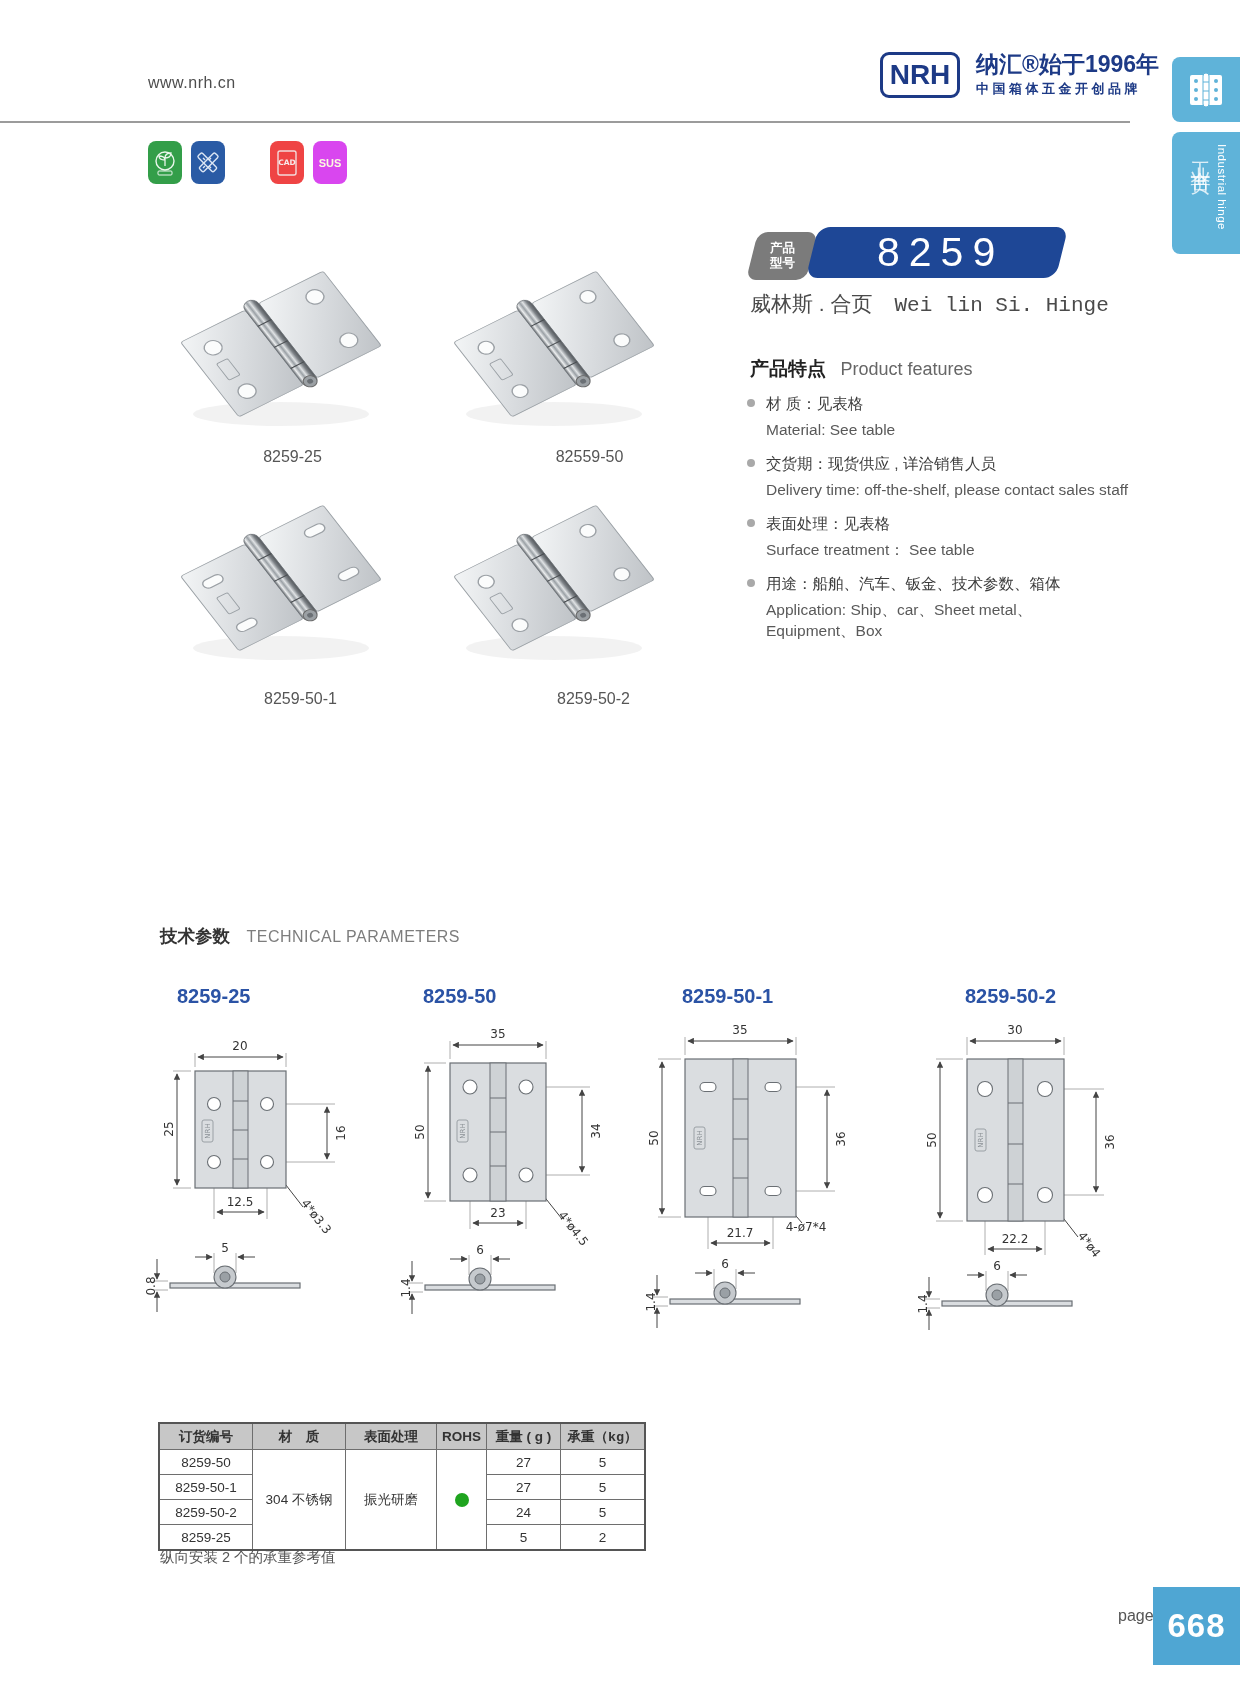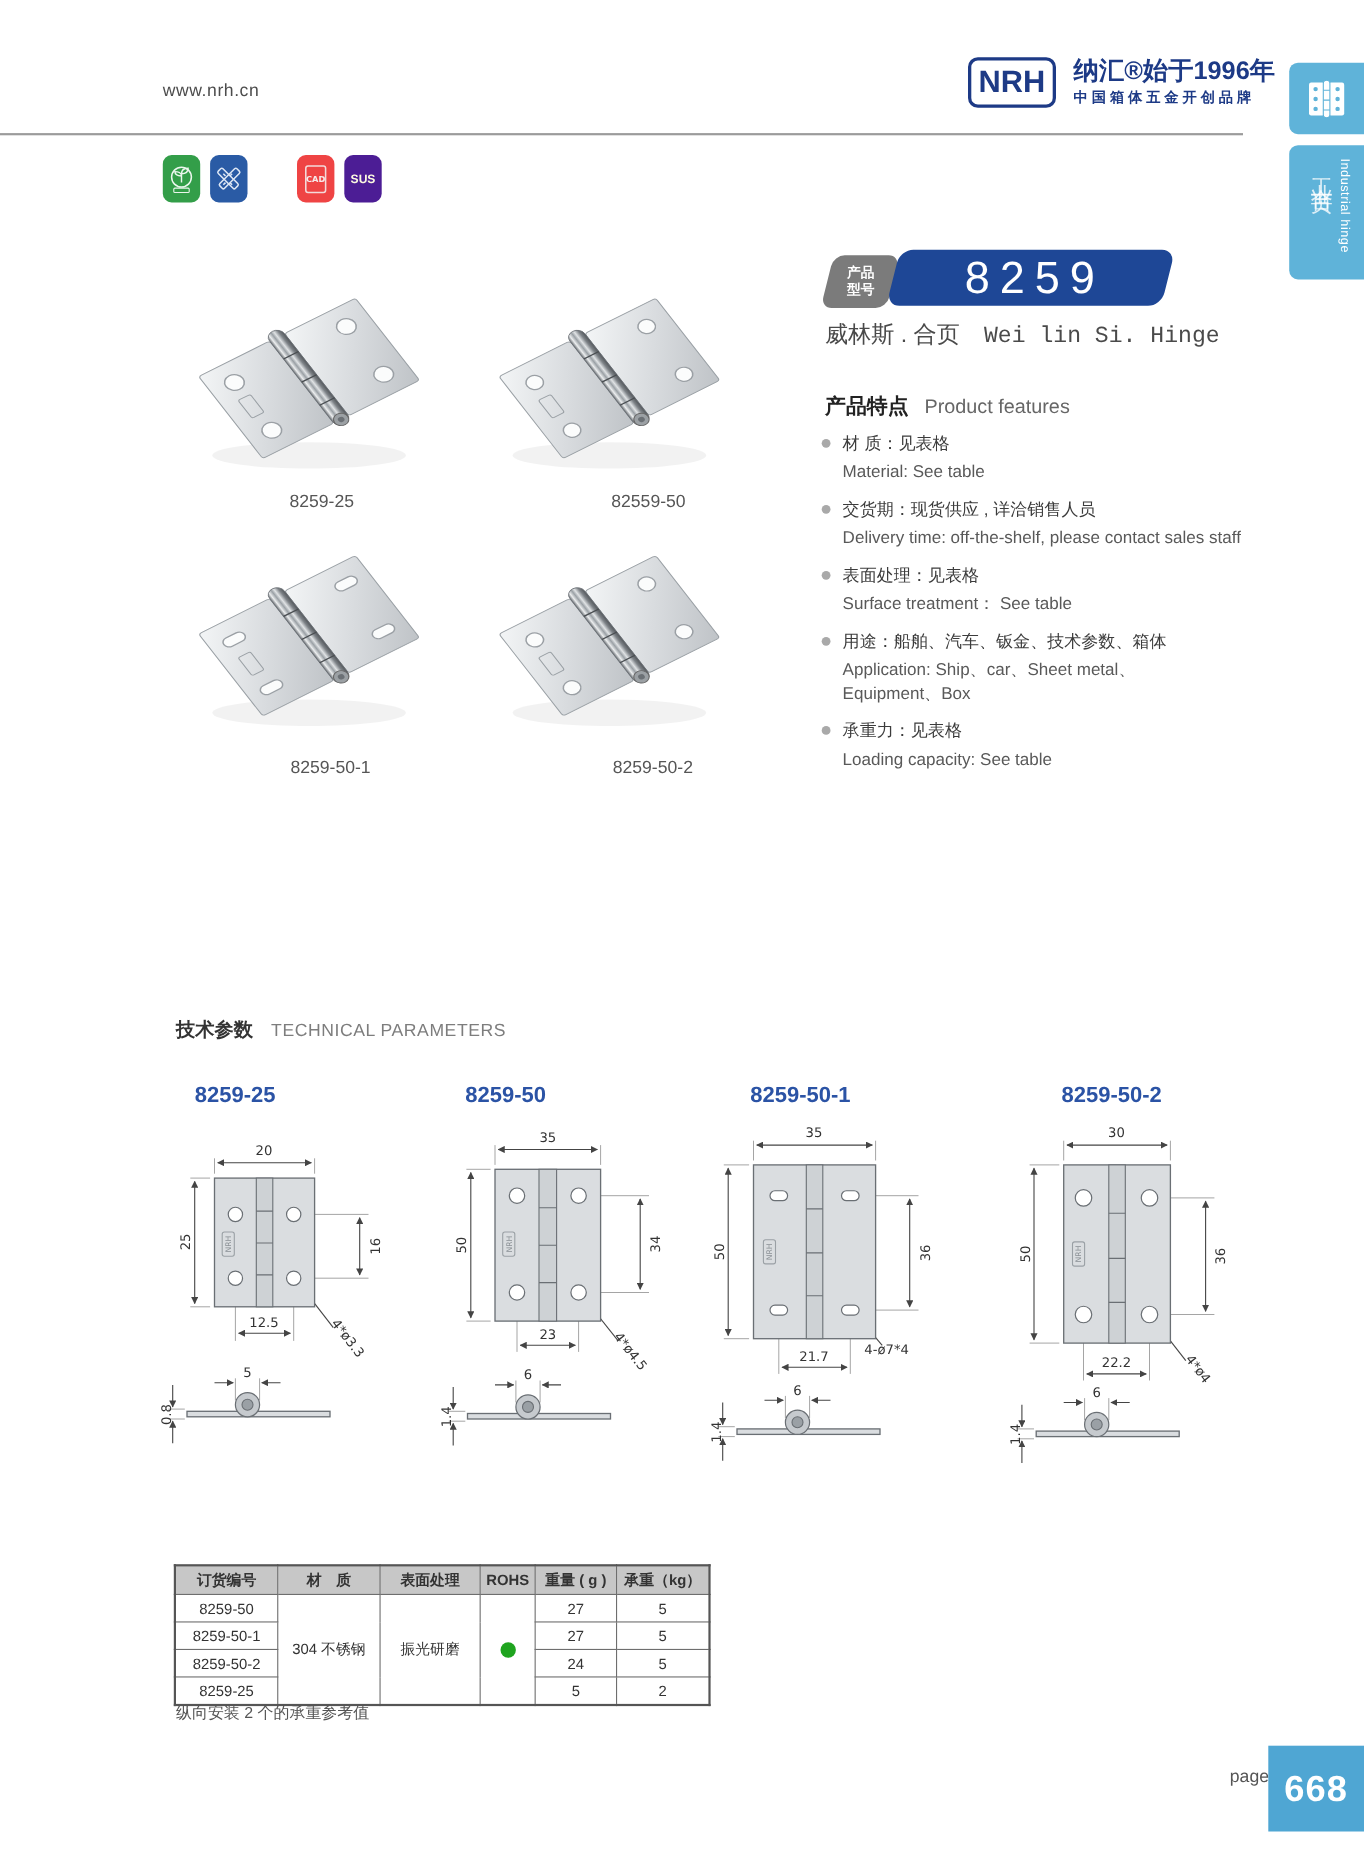--- a/index.html
+++ b/index.html
@@ -25,21 +25,21 @@
             color:rgba(255,255,255,.78);letter-spacing:5px;}
   .tab2 .en{position:absolute;left:44px;top:12px;writing-mode:vertical-rl;font-size:11.5px;color:#fff;letter-spacing:.5px;}
 
   
   .bicons{left:148px;top:141px;display:flex;gap:9px;}
   .bico{width:34px;height:43px;border-radius:8px;display:flex;align-items:center;justify-content:center;
         color:#fff;font-size:11px;font-weight:bold;}
   .bico.green{background:#339e49;}
   .bico.blue{background:#2a5ba5;}
   .bico.red{background:#ef4444;margin-left:36px;}
-  .bico.yellow{background:#4c1d95;color:#fbf8e0;}
+  .bico.yellow{background:#d946ef;color:#fbf8e0;}
 
   
   .model-badge{left:752px;top:232px;width:60px;height:48px;background:#7b7b7b;border-radius:10px;
                transform:skewX(-14deg);display:flex;align-items:center;justify-content:center;}
   .model-badge .t{transform:skewX(14deg);color:#fff;font-size:12.5px;font-weight:bold;line-height:15px;text-align:center;}
   .model-banner{left:812px;top:227px;width:250px;height:51px;background:#1e4796;border-radius:12px;
                 transform:skewX(-14deg);display:flex;align-items:center;justify-content:center;}
   .model-banner .t{transform:skewX(14deg);color:#fff;font-size:41px;letter-spacing:9px;padding-left:8px;}
   .prod-name{left:750px;top:290px;font-size:21px;color:#4a4a4a;}
   .prod-name .en{margin-left:22px;color:#4a4a4a;font-family:Liberation Mono, monospace;}
@@ -85,21 +85,21 @@
   .stamp{font-size:7px;fill:#8a9095;text-anchor:middle;font-family:"DejaVu Sans",sans-serif;}
   .leafE{fill:url(#mg);stroke:#9aa0a5;stroke-width:1;}
   .barrelE{fill:url(#bg);stroke:#6b7075;stroke-width:.8;}
   .pholes{fill:#fbfcfc;stroke:#9ba0a5;stroke-width:1.4;}
 
   
   .spec-table{left:158px;top:1422px;border-collapse:collapse;font-size:13.5px;color:#333;}
   .spec-table td,.spec-table th{border:1px solid #6e6e6e;text-align:center;height:24px;padding:0 2px;}
   .spec-table th{background:#c7c7c7;font-weight:600;height:25px;}
   .spec-table{border:2px solid #555;}
-  .c1{width:88px;} .c2{width:88px;} .c3{width:86px;} .c4{width:45px;} .c5{width:69px;} .c6{width:79px;}
+  .c1{width:88px;} .c2{width:88px;} .c3{width:86px;} .c4{width:45px;} .c5{width:69px;} .c6{width:79px;font-family:Liberation Mono, monospace;}
   .rohs-dot{display:inline-block;width:14px;height:14px;border-radius:50%;background:#1fa41f;vertical-align:middle;}
   .note{left:160px;top:1548px;font-size:14.5px;color:#555;}
 
   
   .page-label{left:1118px;top:1607px;font-size:16px;color:#555;text-align:right;}
   .page-box{left:1153px;top:1587px;width:87px;height:78px;background:#4fa6d3;display:flex;
             align-items:center;justify-content:center;}
   .page-box span{color:#fff;font-size:33px;font-weight:bold;letter-spacing:1px;}
 </style>
 </head>
@@ -285,25 +285,20 @@
     <div class="feat">
       <span class="dot"></span>
       <div class="zh">表面处理：见表格</div>
       <div class="en">Surface treatment： See table</div>
     </div>
     <div class="feat">
       <span class="dot"></span>
       <div class="zh">用途：船舶、汽车、钣金、技术参数、箱体</div>
       <div class="en wrap">Application: Ship、car、Sheet metal、Equipment、Box</div>
     </div>
-    <div class="feat">
-      <span class="dot"></span>
-      <div class="zh">承重力：见表格</div>
-      <div class="en">Loading capacity: See table</div>
-    </div>
   </div>
 
   <div class="abs tech-title">
     <span class="zh">技术参数</span>
     <span class="en">TECHNICAL PARAMETERS</span>
   </div>
 
   <div class="abs dblock d1" style="width:235px;height:370px;">
     <div class="dtitle">8259-25</div>
     <svg class="dsvg" width="235" height="330" viewBox="0 0 235 330">

